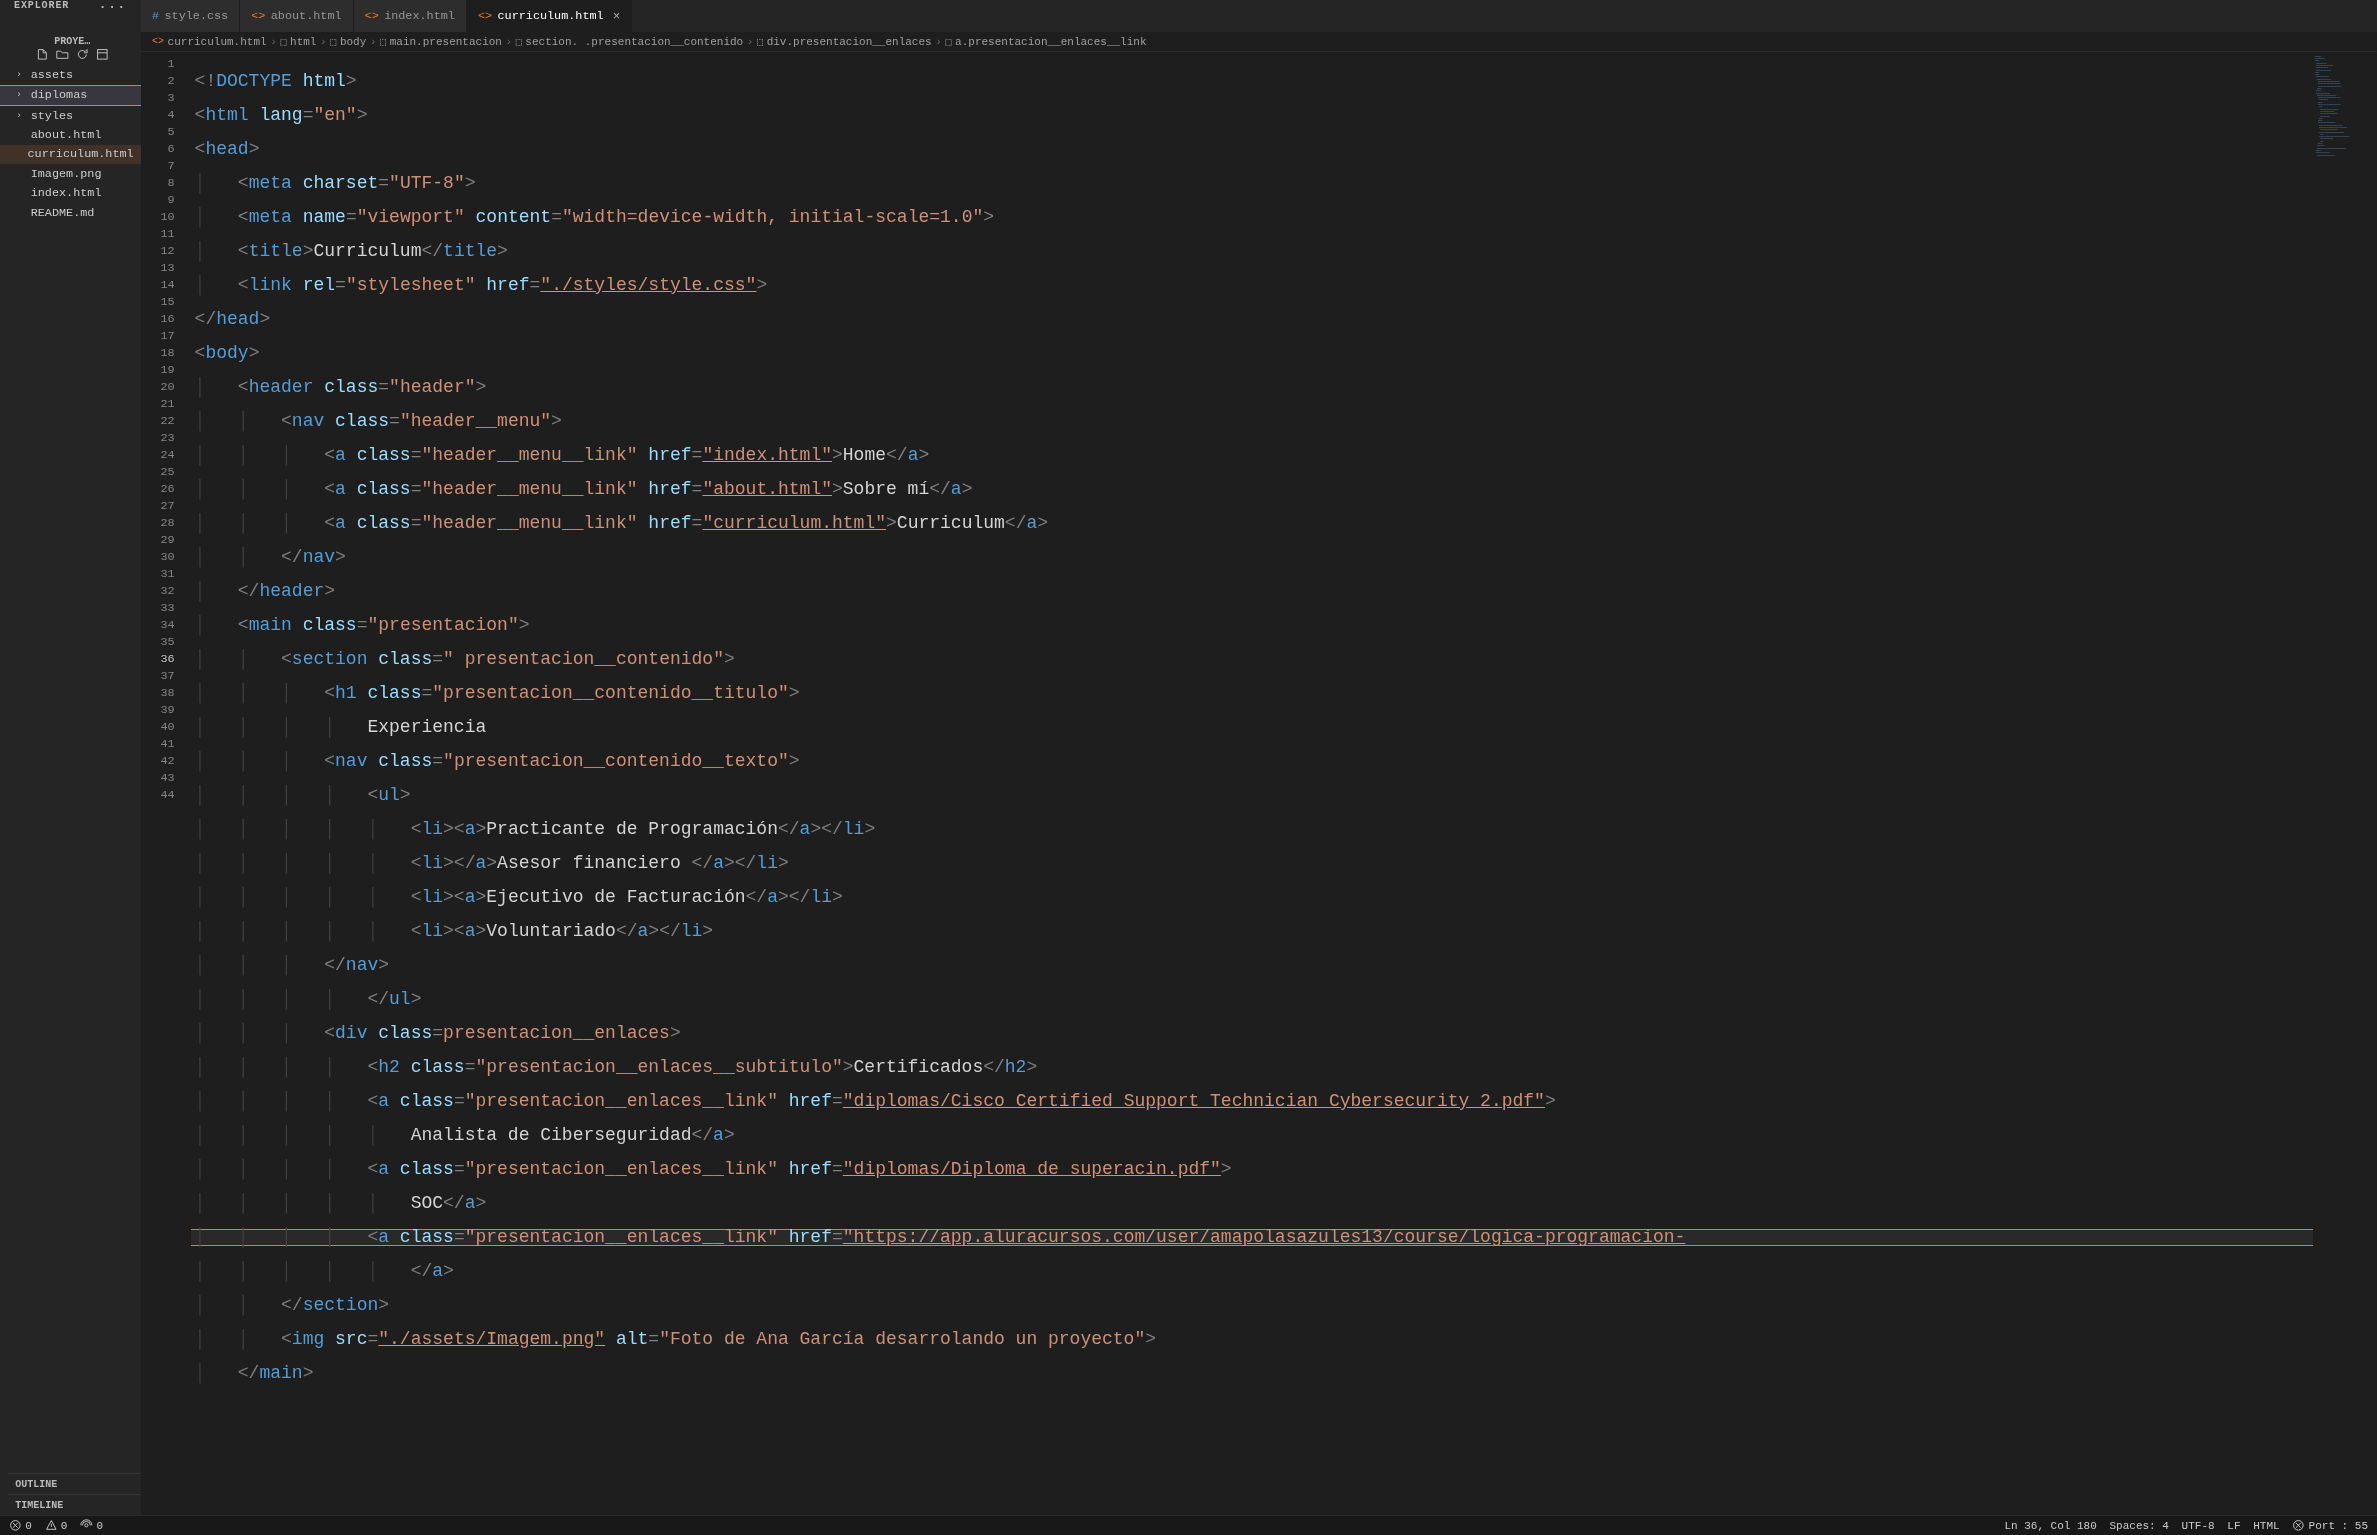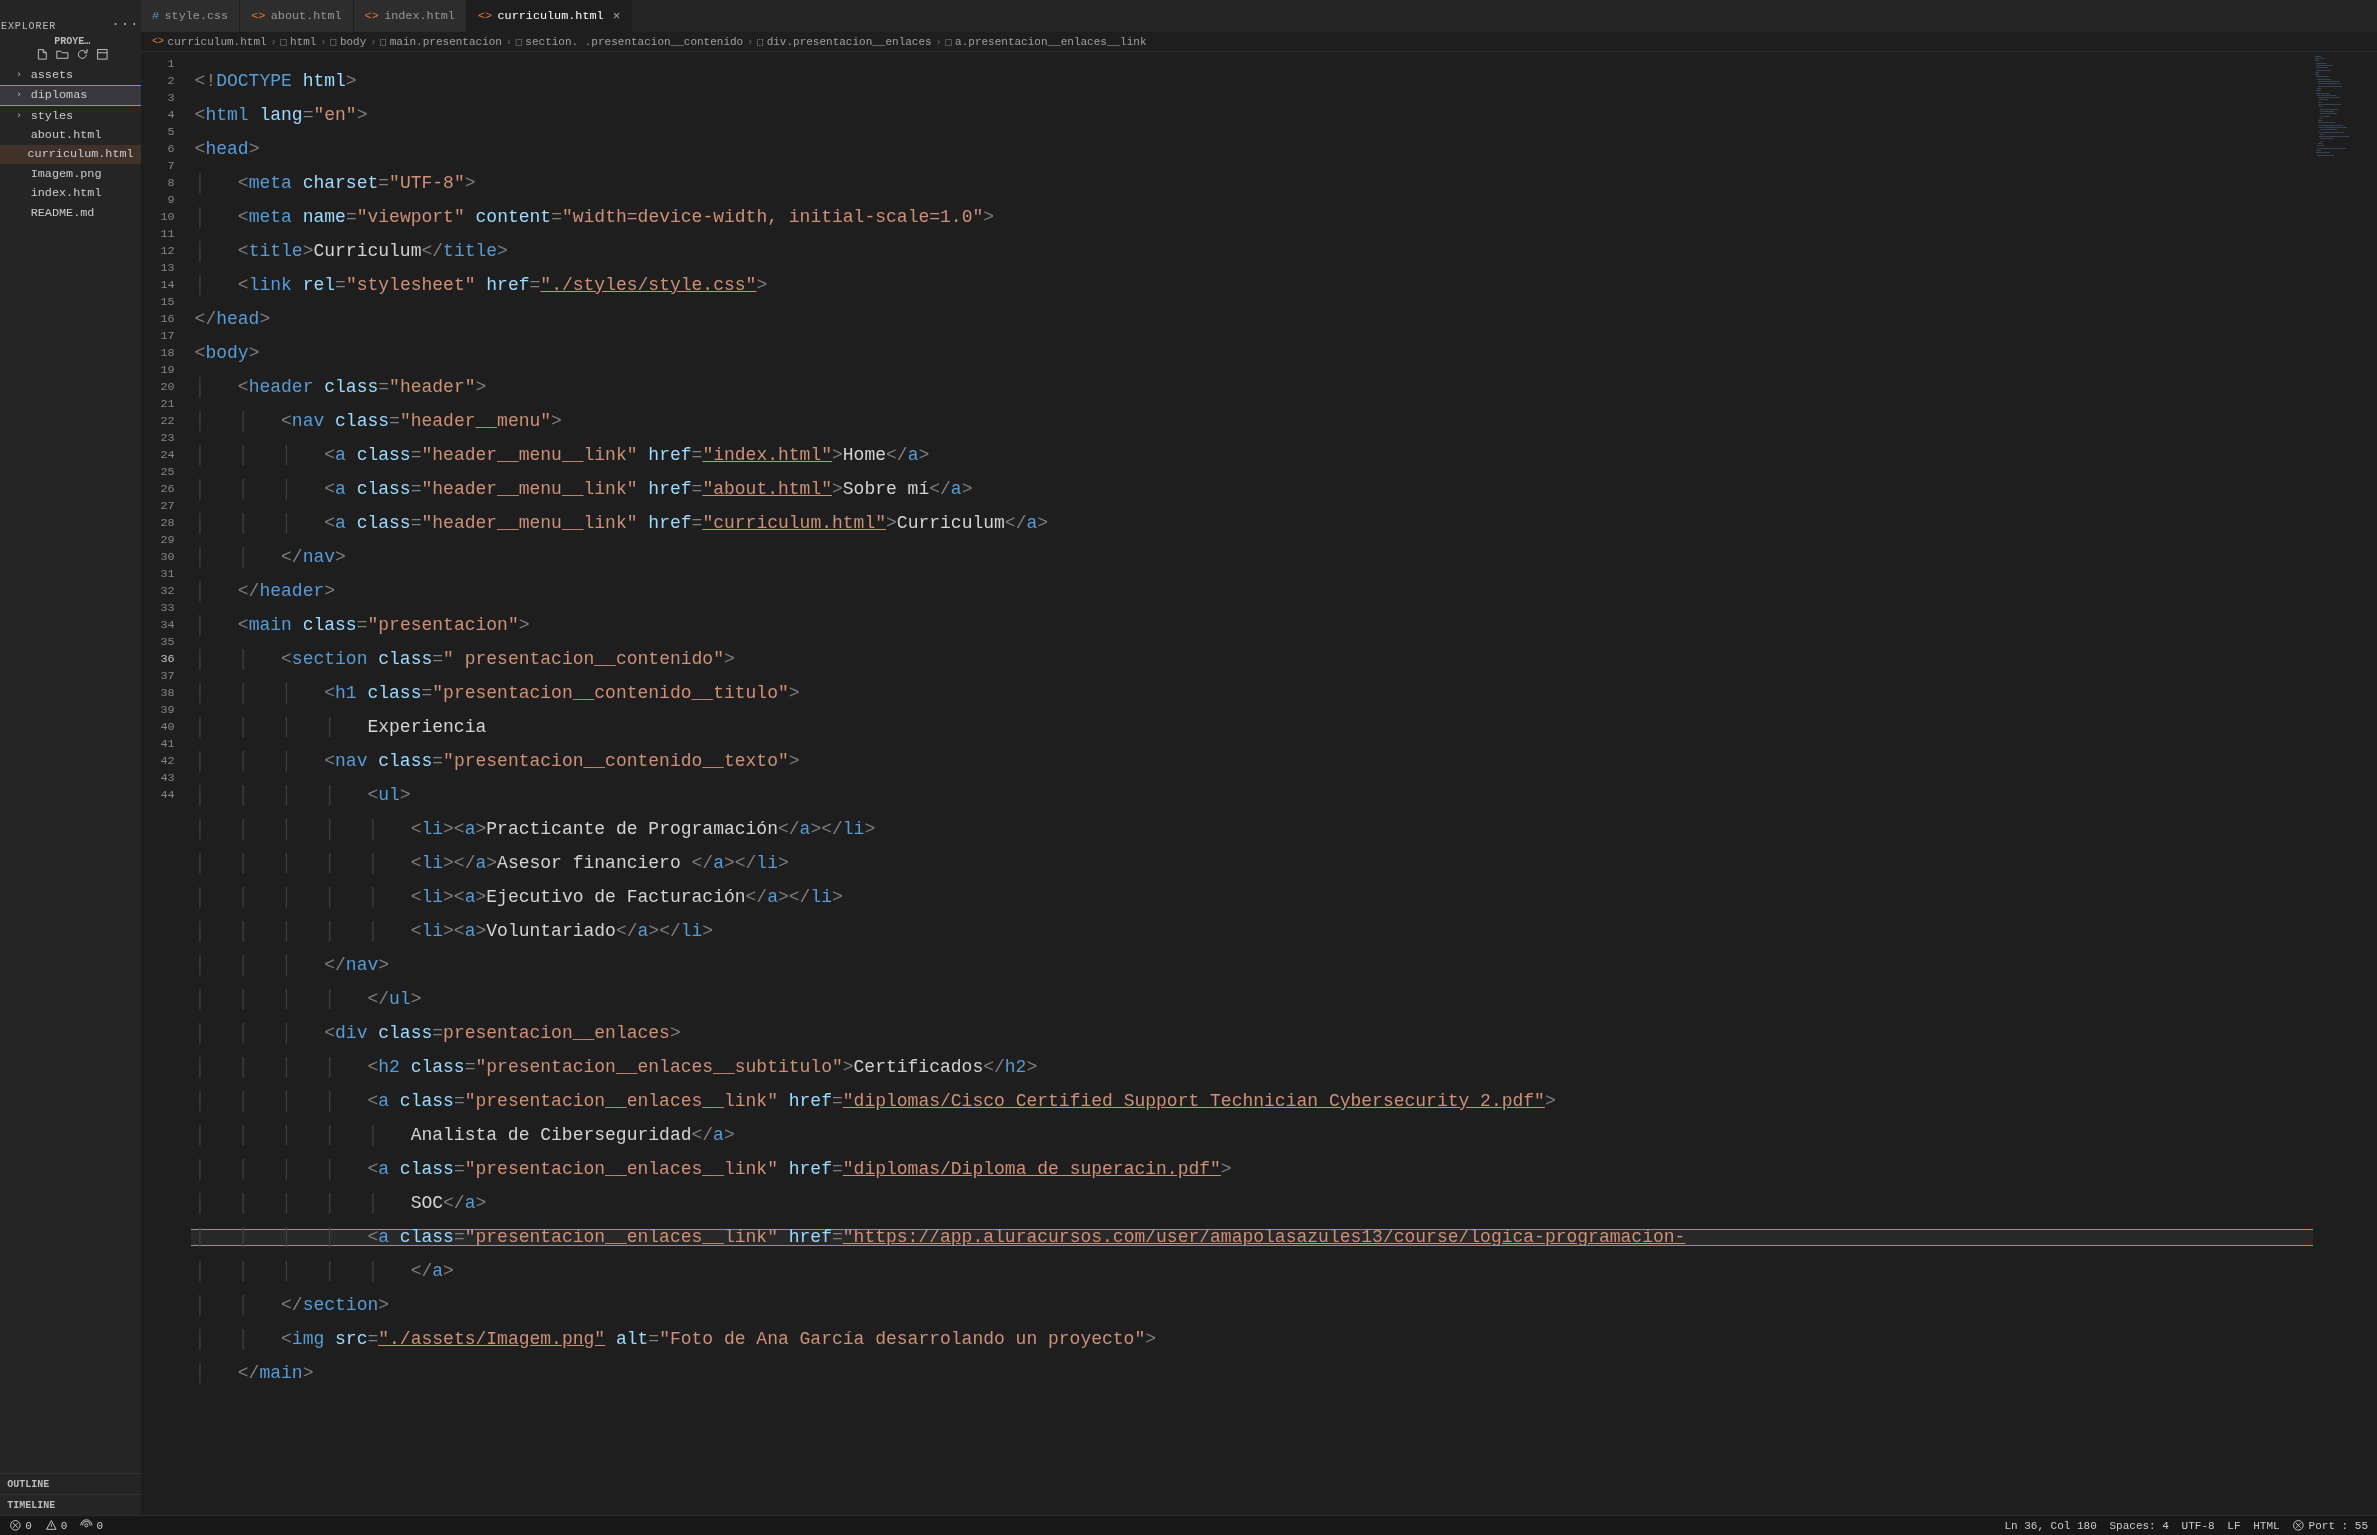--- a/index.html
+++ b/index.html
@@ -14,26 +14,27 @@
   flex-direction: column;
 }
 .top-bar {
   display: flex;
   height: 32px;
   background: #252526;
 }
 .explorer-header {
   width: 141px;
   display: flex;
-  align-items: flex-end;
+  align-items: flex-start;
   justify-content: space-between;
-  padding: 0 1px;
+  padding: 0 14px;
   font-size: 10px;
   letter-spacing: 0.9px;
   color: #bbbbbb;
+  font-weight: bold;
 }
 .explorer-header .dots { font-size: 12.7px; letter-spacing: 1.8px; cursor: pointer; }
 .tabs {
   display: flex;
   flex: 1;
   align-items: stretch;
   background: #252526;
 }
 .tab {
   display: flex;
@@ -97,20 +98,21 @@
 .file-item.sel2 {
   background: rgba(224,123,63,0.15);
 }
 .sidebar-panel {
   padding: 4.5px 7.3px;
   font-size: 10px;
   font-weight: bold;
   border-top: 0.9px solid #333;
   color: #bbbbbb;
   cursor: pointer;
+  margin-left: 8px;
 }
 .editor-area {
   flex: 1;
   display: flex;
   flex-direction: column;
   position: relative;
   overflow: hidden;
 }
 .breadcrumbs {
   display: flex;

